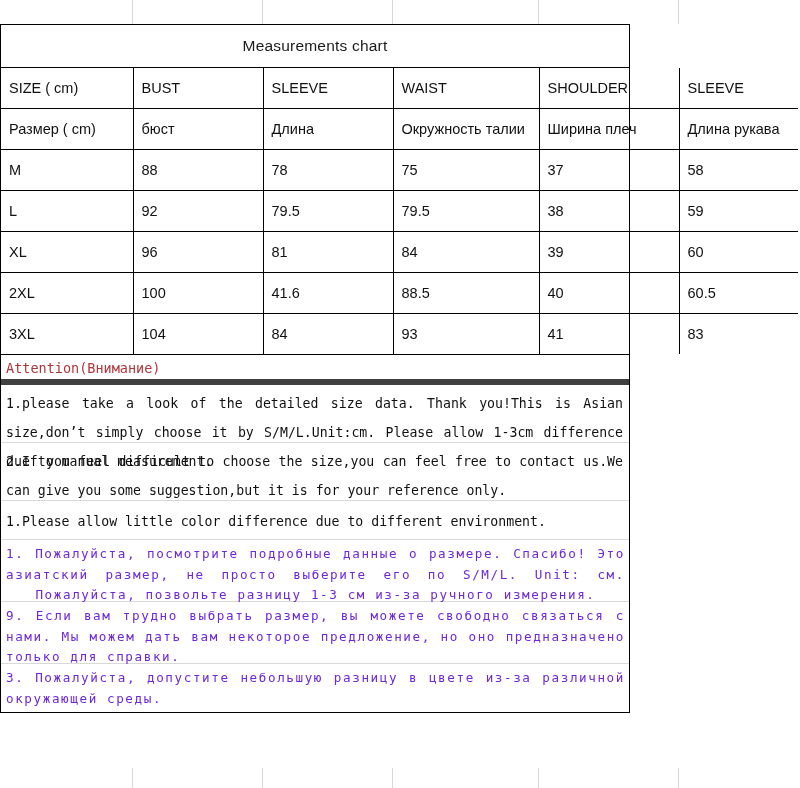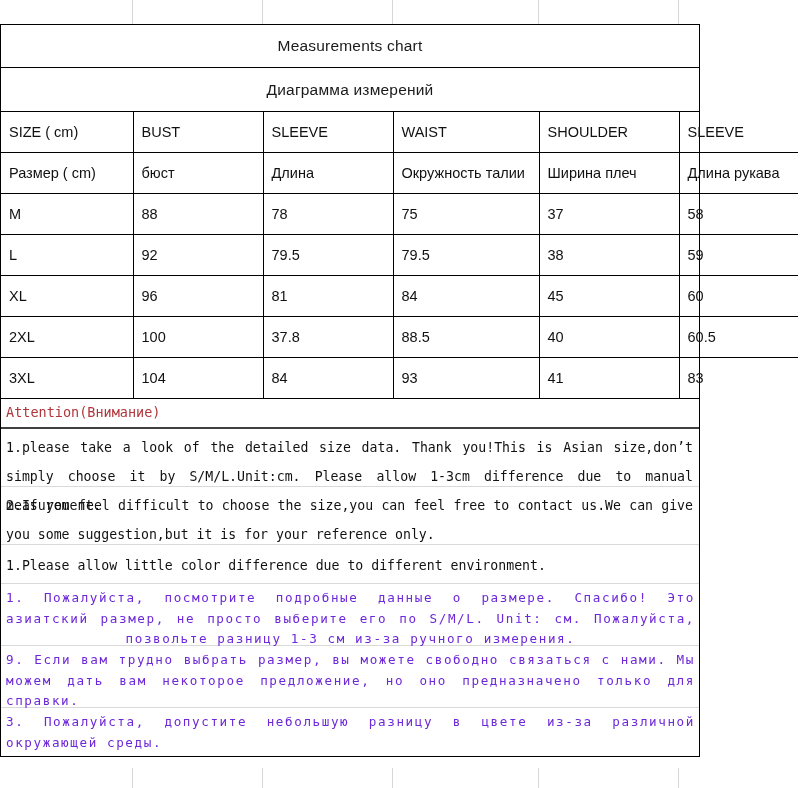--- a/index.html
+++ b/index.html
@@ -28,21 +28,21 @@
     width: 1px;
   }
   .grid-top    { top: 0;   height: 24px; }
   .grid-bottom { top: 768px; height: 20px; }
 
   
   #sheet {
     position: absolute;
     left: 0;
     top: 24px;
-    width: 700px;
+    width: 630px;
     border: 1.5px solid #000000;
     box-sizing: border-box;
     background: #ffffff;
   }
 
   
   .title-row {
     height: 43px;
     display: flex;
     align-items: center;
@@ -103,21 +103,21 @@
   .note-row:last-child { border-bottom: none; }
 
   .attention {
     font-family: "DejaVu Sans Mono", monospace;
     font-size: 13.5px;
     color: #b0363c;
     letter-spacing: 0px;
     height: 30px;
     line-height: 26px;
     padding-left: 5px;
-    border-bottom: 2px solid #404040;
+    border-bottom: 6px solid #404040;
     box-sizing: border-box;
     white-space: nowrap;
   }
 
   .note-en {
     font-family: "DejaVu Sans Mono", monospace;
     font-size: 13.2px;
     color: #111;
     line-height: 29px;
     text-align: justify;
@@ -156,23 +156,20 @@
   <div class="grid-line grid-bottom" style="left:392px"></div>
   <div class="grid-line grid-bottom" style="left:538px"></div>
   <div class="grid-line grid-bottom" style="left:678px"></div>
 
   <div id="sheet">
 
     <div class="title-row">
       <span class="title-text">Measurements chart</span>
     </div>
 
-    <div class="title-row subtitle-row">
-      <span class="title-text">Диаграмма измерений</span>
-    </div>
 
     <table class="meas">
       <colgroup>
         <col class="c0">
           <col class="c1">
           <col class="c2">
           <col class="c3">
           <col class="c4">
           <col class="c5">
       </colgroup>
@@ -208,27 +205,27 @@
           <td>79.5</td>
           <td>79.5</td>
           <td>38</td>
           <td>59</td>
         </tr>
         <tr>
           <td class="size-cell">XL</td>
           <td>96</td>
           <td>81</td>
           <td>84</td>
-          <td>45</td>
+          <td>39</td>
           <td>60</td>
         </tr>
         <tr>
           <td class="size-cell">2XL</td>
           <td>100</td>
-          <td>37.8</td>
+          <td>41.6</td>
           <td>88.5</td>
           <td>40</td>
           <td>60.5</td>
         </tr>
         <tr>
           <td class="size-cell">3XL</td>
           <td>104</td>
           <td>84</td>
           <td>93</td>
           <td>41</td>

